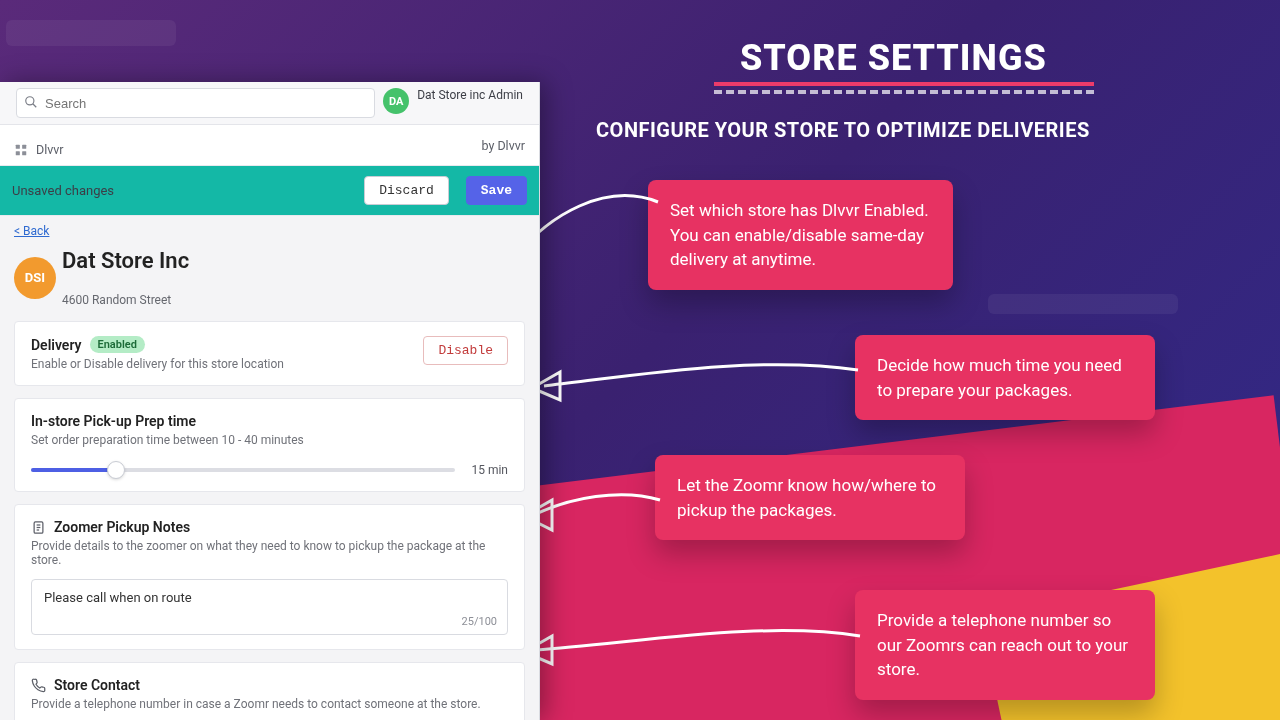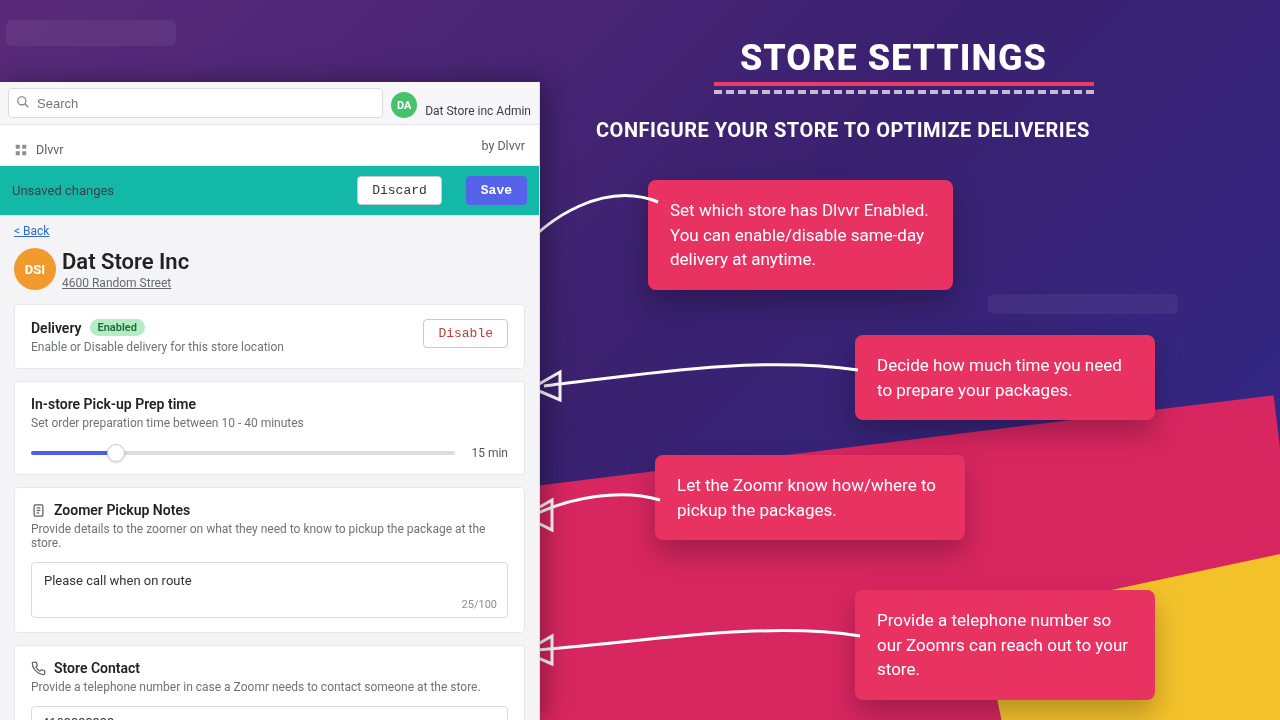--- a/index.html
+++ b/index.html
@@ -23,45 +23,45 @@
   #c2 { top: 335px; left: 855px; width: 300px; }
   #c3 { top: 455px; left: 655px; width: 354px; }
   #c4 { top: 590px; left: 855px; width: 300px; }
 
   
   svg.arrow { position: absolute; overflow: visible; pointer-events: none; }
 
   .panel { position: absolute; top: 82px; left: 0; width: 540px; height: 638px; background: #f4f4f6; border-right: 1px solid #d9dbe1; box-shadow: 6px 0 24px rgba(0,0,0,0.35); display: flex; flex-direction: column; }
 
   
-  .topbar { display: flex; align-items: flex-end; gap: 8px; padding: 6px 8px; background: #f7f7f9; border-bottom: 1px solid #e4e5ea; }
+  .topbar { display: flex; align-items: flex-start; gap: 8px; padding: 6px 16px; background: #f7f7f9; border-bottom: 1px solid #e4e5ea; }
   .searchbox { flex: 1 1 auto; position: relative; }
   .searchbox input { width: 100%; height: 30px; border: 1px solid #d9dbe1; border-radius: 4px; background: #fff; padding: 0 10px 0 28px; font-size: 13px; color: #555; }
   .search-icon { position: absolute; left: 8px; top: 7px; width: 14px; height: 14px; color: #7b7e87; }
   .search-icon svg { width: 14px; height: 14px; display:block; }
   .avatar-da { width: 26px; height: 26px; border-radius: 50%; background: #45c26b; color: #fff; font-size: 11px; font-weight: 700; display: flex; align-items: center; justify-content: center; }
   .account-name { font-size: 12px; color: #3d3f47; white-space: nowrap; }
 
   .app-row { display: flex; align-items: center; justify-content: space-between; padding: 8px 14px; background: #fff; border-bottom: 1px solid #e8e9ee; font-size: 12.5px; color: #5d6069; }
   .app-row .left { display:flex; align-items:center; gap:8px;margin-top:9px; }
   .grid-icon { width:14px; height:14px; color:#8c8f98; }
   .grid-icon svg{width:14px;height:14px;display:block;}
 
   .save-row { display: flex; align-items: center; justify-content: space-between; padding: 10px 12px; background: #14b8a6; border-bottom: 1px solid #e8e9ee; }
   .save-row .label { font-size: 13px; color: #3c3e47; }
   .btn { border: 1px solid #c9ccd4; background: #fff; color: #333; border-radius: 4px; padding: 6px 14px; font-size: 13px; cursor: pointer; font-family: Liberation Mono, monospace; }
-  .btn + .btn { margin-left: 20px; }
+  .btn + .btn { margin-left: 13px; }
   .btn.primary { background: #5563e8; border-color: #5563e8; color: #fff; font-weight: 600; }
 
   .back-link { padding: 8px 14px 0; font-size: 12px; color: #2f6ad0; }
 
   .store-head { display: flex; align-items: center; gap: 6px; padding: 10px 14px 14px; }
   .avatar-dsi { width: 42px; height: 42px; border-radius: 50%; background: #f29a2e; color: #fff; font-size: 13px; font-weight: 700; display:flex; align-items:center; justify-content:center; }
   .store-head h1 { font-size: 22px; color: #222; font-weight: 600; }
-  .store-head .addr { font-size: 12px; color: #66686f; margin-top: 2px; text-decoration: underline; }
+  .store-head .addr { font-size: 12px; color: #66686f; margin-top: 20px; }
 
   .area { padding: 0 14px 14px; display:flex; flex-direction:column; gap: 12px; }
   .card { background: #fff; border: 1px solid #e6e7ec; border-radius: 4px; padding: 14px 16px; }
   .card .title { font-size: 14px; color: #222; font-weight: 600; display:flex; align-items:center; gap:8px; }
   .card .desc { font-size: 12px; color: #707279; margin-top: 4px; }
   .pill { font-size: 11px; padding: 2px 8px; border-radius: 10px; background: #b4ecc6; color: #1c6b38; font-weight: 600; }
   .card-header { display:flex; justify-content:space-between; align-items:flex-start; gap: 12px; }
   .btn.danger-outline { color: #c23b3b; border-color: #e8bcbc; }
 
   .slider-wrap { display:flex; align-items:center; gap: 16px; margin-top: 16px; }

